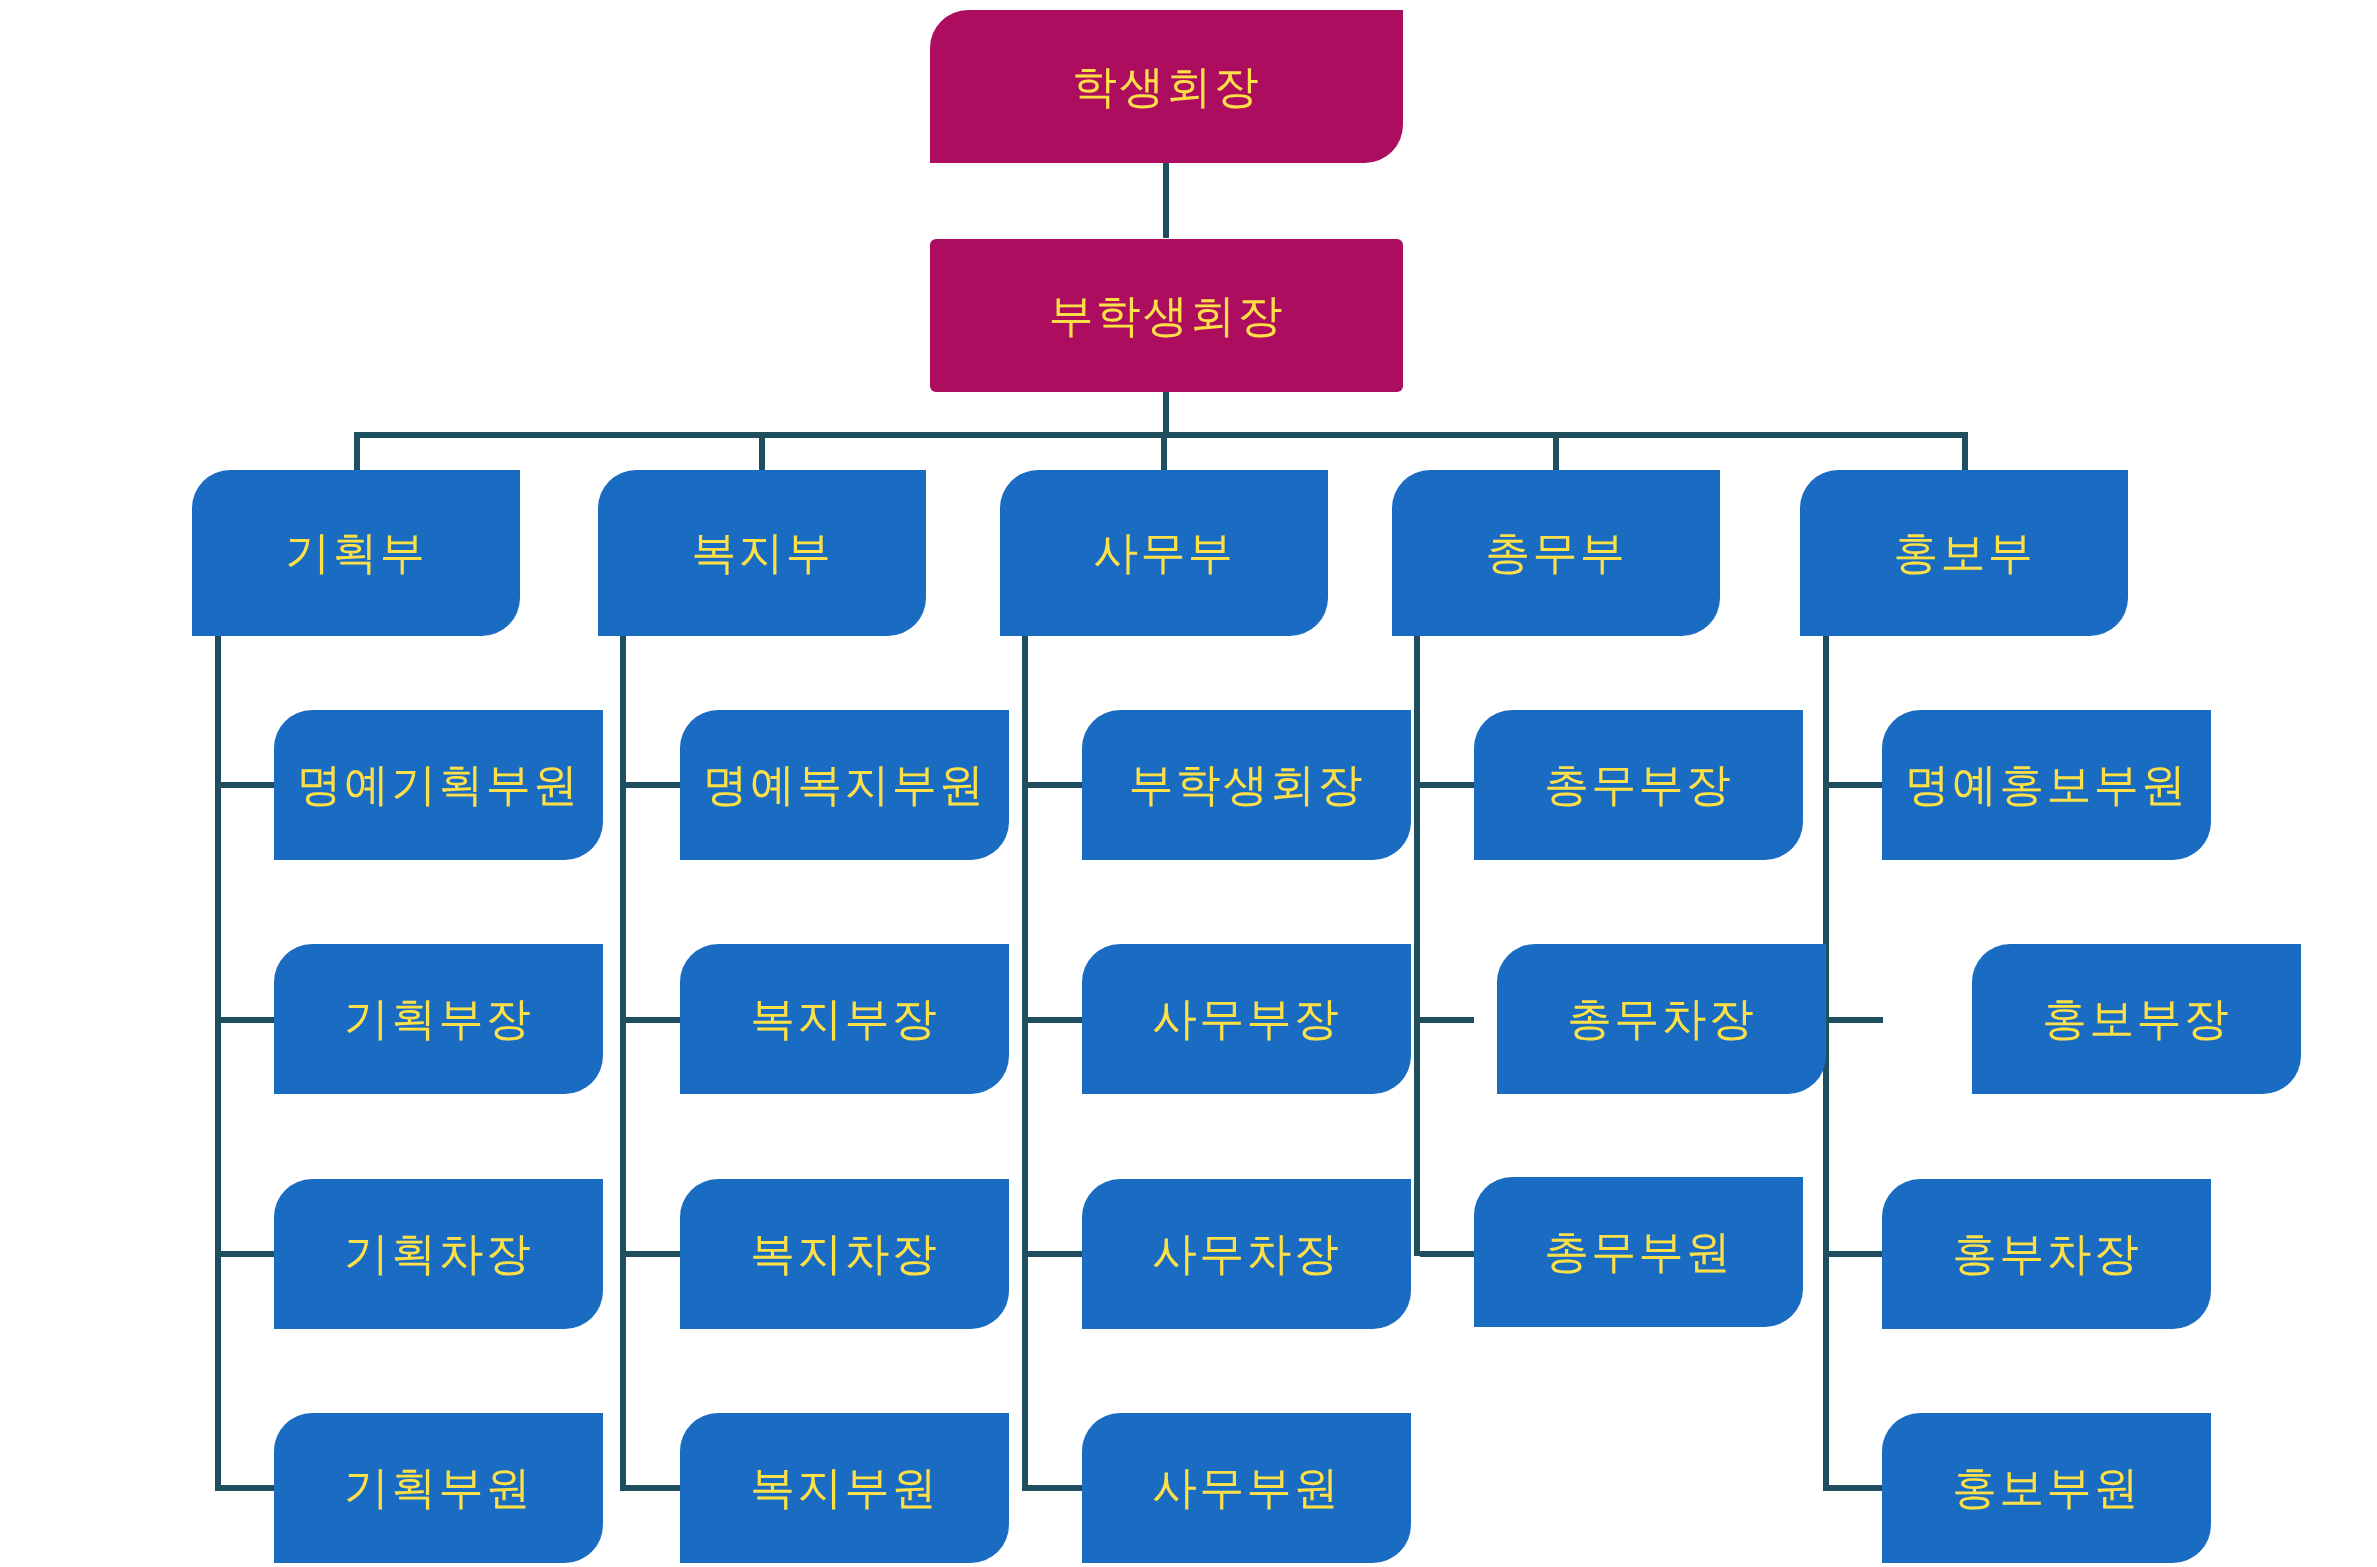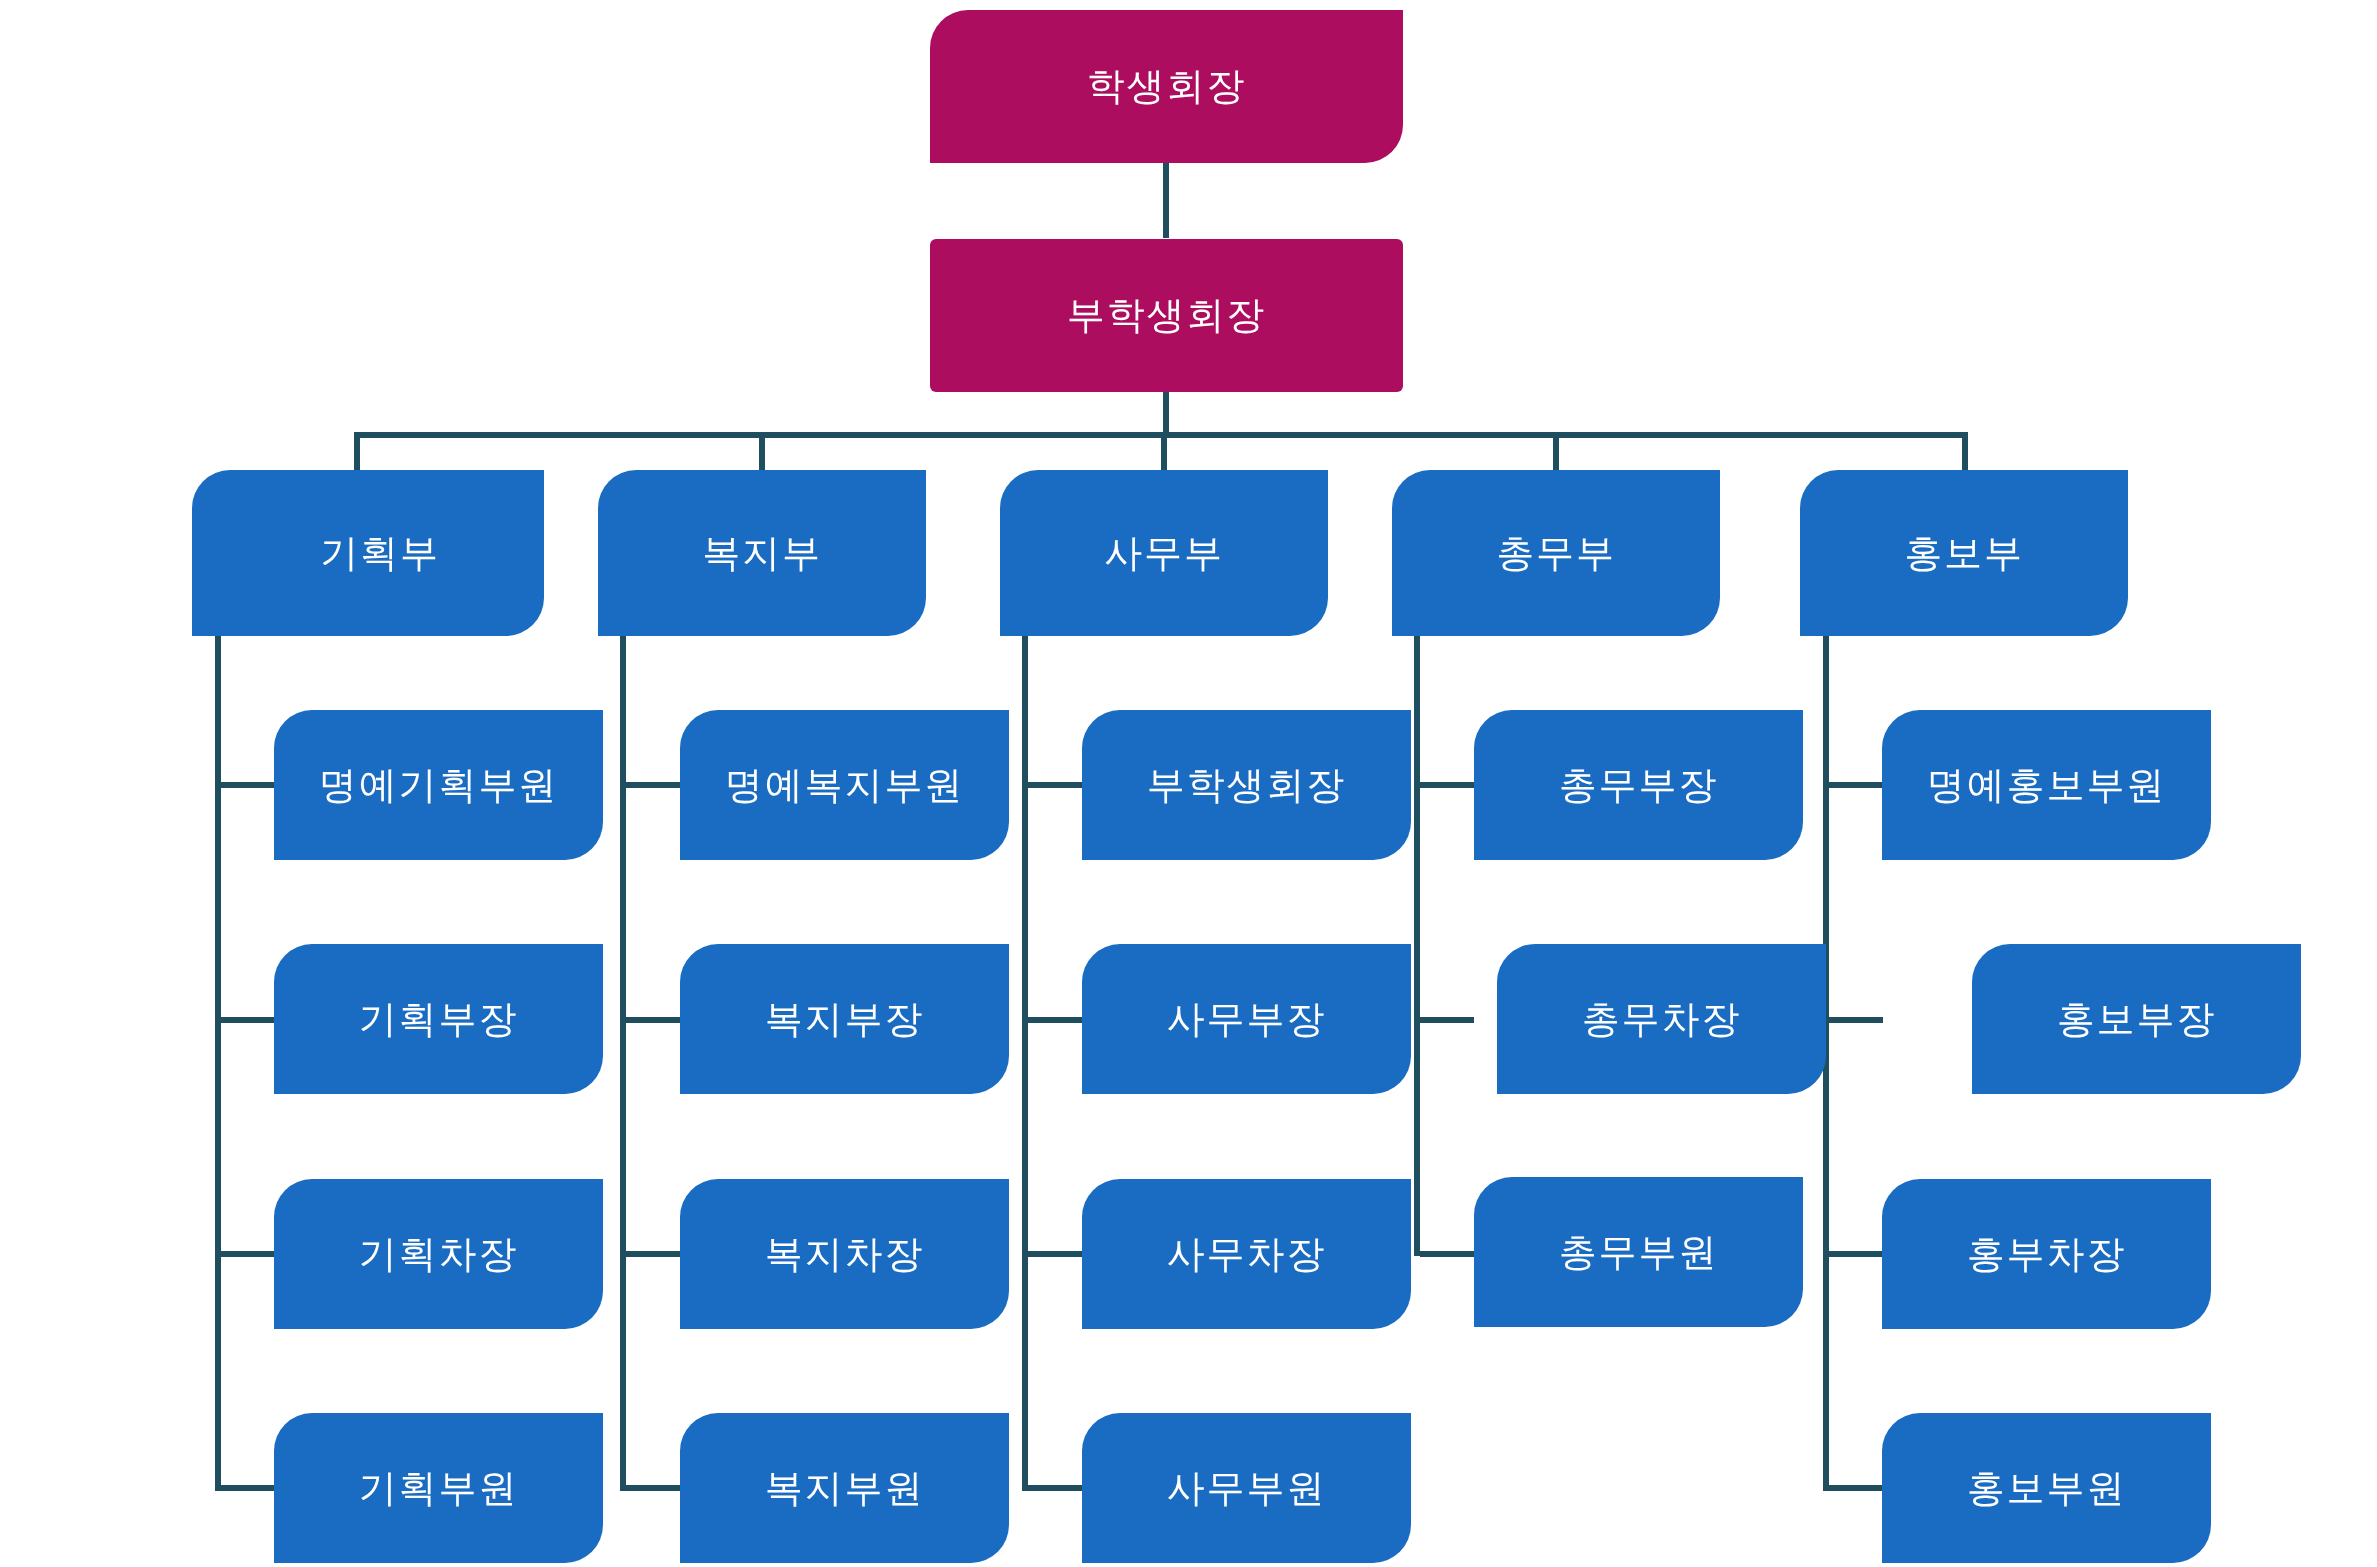--- a/index.html
+++ b/index.html
@@ -13,22 +13,22 @@
     height: 1568px;
     background: #ffffff;
     overflow: hidden;
     font-family: "Liberation Sans", sans-serif;
   }
   .box {
     position: absolute;
     display: flex;
     align-items: center;
     justify-content: center;
-    color: #ffffff;
-    font-size: 38px;
+    color: #fde047;
+    font-size: 45px;
     font-weight: 300;
     letter-spacing: 0.05em;
     border-radius: 38px 0 38px 0;
     white-space: nowrap;
     text-align: center;
   }
   .magenta { background: #AC0D5F; }
   .blue    { background: #1A6CC2; }
   .root  { width: 473px; height: 153px; left: 930px; }
   .dept  { width: 328px; height: 166px; top: 470px; }
@@ -53,21 +53,21 @@
   <div class="line vline" style="left:1163px;top:392px;height:40px;"></div>
 
   <div class="line hline" style="left:354px;top:432px;width:1614px;"></div>
 
   <div class="line vline" style="left:354px;top:438px;height:32px;"></div>
   <div class="line vline" style="left:759px;top:438px;height:32px;"></div>
   <div class="line vline" style="left:1161px;top:438px;height:32px;"></div>
   <div class="line vline" style="left:1553px;top:438px;height:32px;"></div>
   <div class="line vline" style="left:1962px;top:438px;height:32px;"></div>
 
-  <div class="box blue dept" style="left:192px;padding-left:24px;">기획부</div>
+  <div class="box blue dept" style="left:192px;">기획부</div>
   <div class="box blue dept" style="left:598px;">복지부</div>
   <div class="box blue dept" style="left:1000px;">사무부</div>
   <div class="box blue dept" style="left:1392px;">총무부</div>
   <div class="box blue dept" style="left:1800px;">홍보부</div>
 
   <div class="line vline" style="left:215px;top:636px;height:855px;"></div>
   <div class="line vline" style="left:620px;top:636px;height:855px;"></div>
   <div class="line vline" style="left:1022px;top:636px;height:855px;"></div>
   <div class="line vline" style="left:1414px;top:636px;height:620px;"></div>
   <div class="line vline" style="left:1823px;top:636px;height:855px;"></div>

